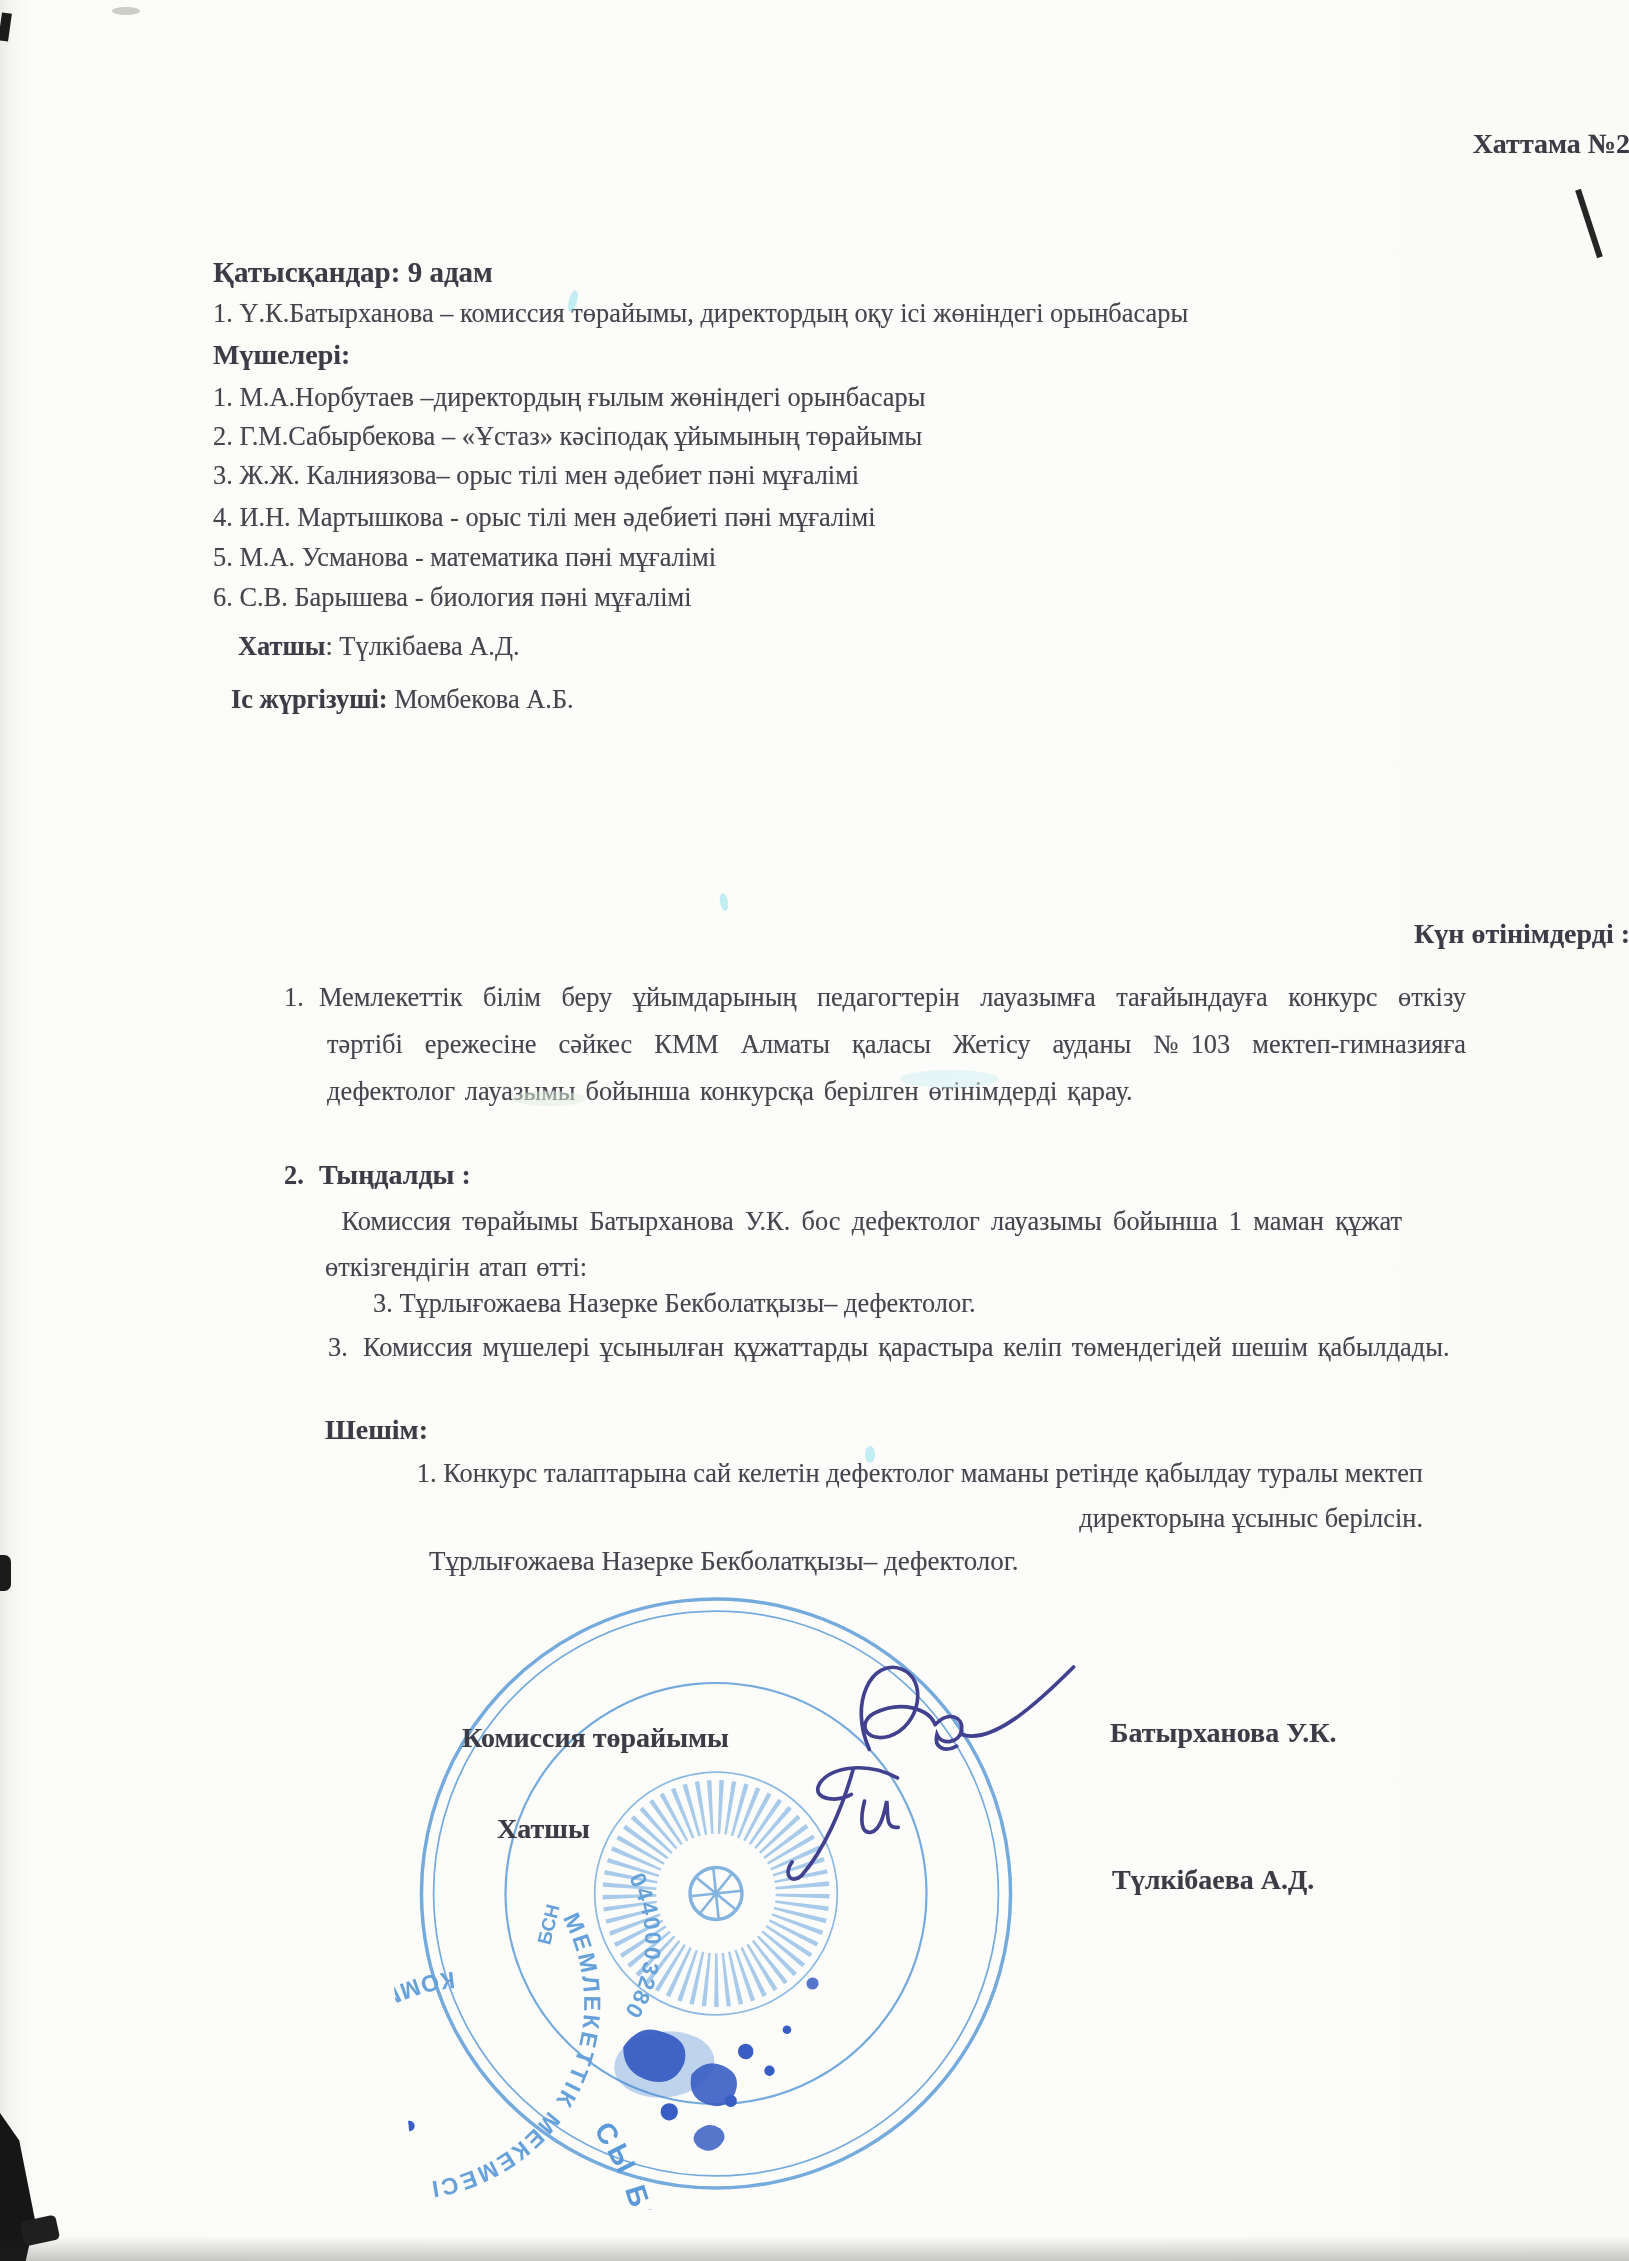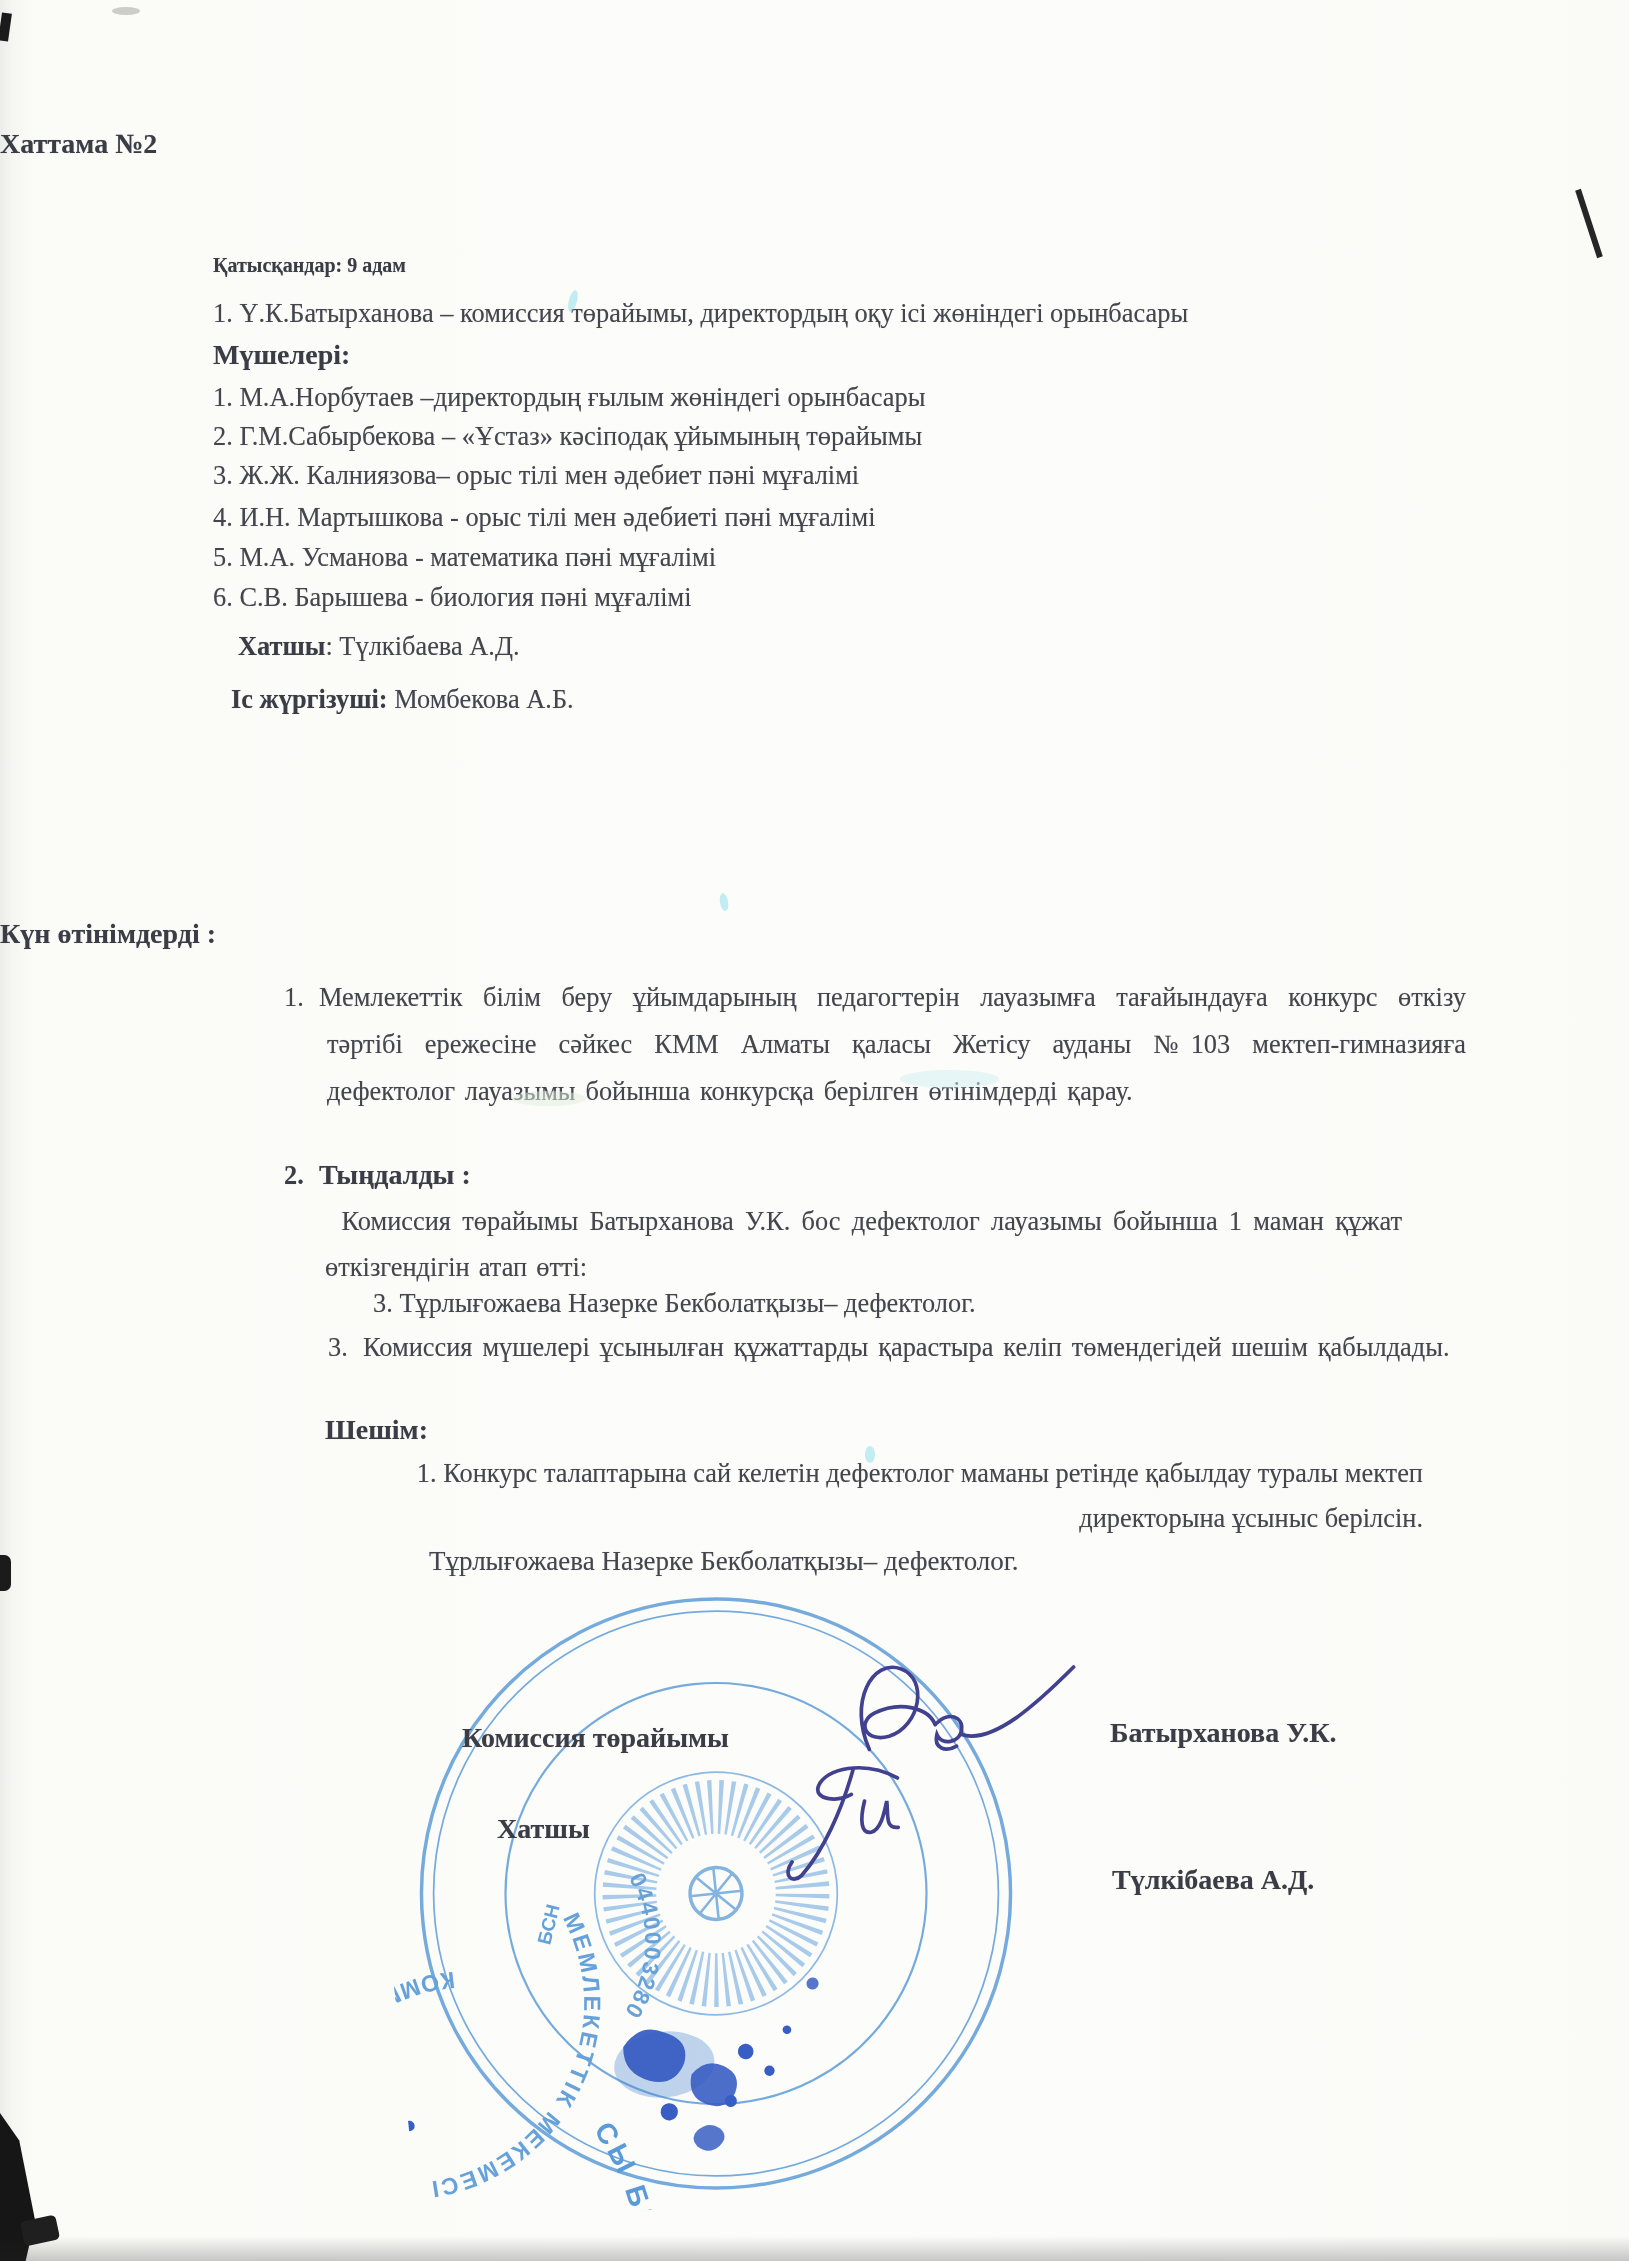--- a/index.html
+++ b/index.html
@@ -10,41 +10,41 @@
     background:
       linear-gradient(90deg,#ececea 0px,#f6f6f3 13.2px,#fbfbf8 35px,#fcfcfa 60%,#fafaf7 100%);
     overflow:hidden;
     font-family:"Liberation Serif","DejaVu Serif",serif;
     color:#45454e;
   }
   .t{position:absolute;font-size:26.4px;line-height:1.45;white-space:nowrap;
      text-shadow:0 0 0.8px rgba(70,70,82,.35);}
   .b{font-weight:bold;color:#3c3c46;}
   .wrap{white-space:normal;text-align:right;}
-  .center{left:0;width:1630px;text-align:left;}
+  .center{left:0;width:1630px;text-align:right;}
   .hang{text-indent:-43px;padding-left:43px;text-align:justify;}
   .just{text-align:justify;}
   .num{display:inline-block;width:35px;text-indent:0;}
   
   .mark{position:absolute;background:#1b1b1b;}
   .smudge{position:absolute;border-radius:50%;}
   .cyan{background:#8fe0ec;opacity:.55;}
   
   .stamp{position:absolute;left:386px;top:1586px;opacity:.93;transform:rotate(-6deg);}
   .sig{position:absolute;}
 </style>
 </head>
 <body>
 
 <div class="page">
 
   <div class="t b center" style="top:124px;font-size:28px;">Хаттама №2</div>
 
 
-  <div class="t b" style="left:213px;top:251px;font-size:20px;">Қатысқандар: 9 адам</div>
+  <div class="t b" style="left:213px;top:251px;font-size:29px;">Қатысқандар: 9 адам</div>
 
   <div class="t" style="left:213px;top:294px;">1. Ү.К.Батырханова  – комиссия төрайымы, директордың оқу ісі жөніндегі орынбасары</div>
 
   <div class="t b" style="left:213px;top:335px;font-size:28px;">Мүшелері:</div>
 
   <div class="t" style="left:213px;top:378px;">1. М.А.Норбутаев  –директордың ғылым жөніндегі орынбасары</div>
   <div class="t" style="left:213px;top:417px;">2. Г.М.Сабырбекова  – «Ұстаз» кәсіподақ  ұйымының төрайымы</div>
   <div class="t" style="left:213px;top:456px;">3. Ж.Ж. Калниязова– орыс тілі мен әдебиет пәні мұғалімі</div>
   <div class="t" style="left:213px;top:498px;">4. И.Н. Мартышкова  - орыс тілі мен әдебиеті пәні мұғалімі</div>
   <div class="t" style="left:213px;top:538px;">5. М.А. Усманова  - математика пәні мұғалімі</div>

